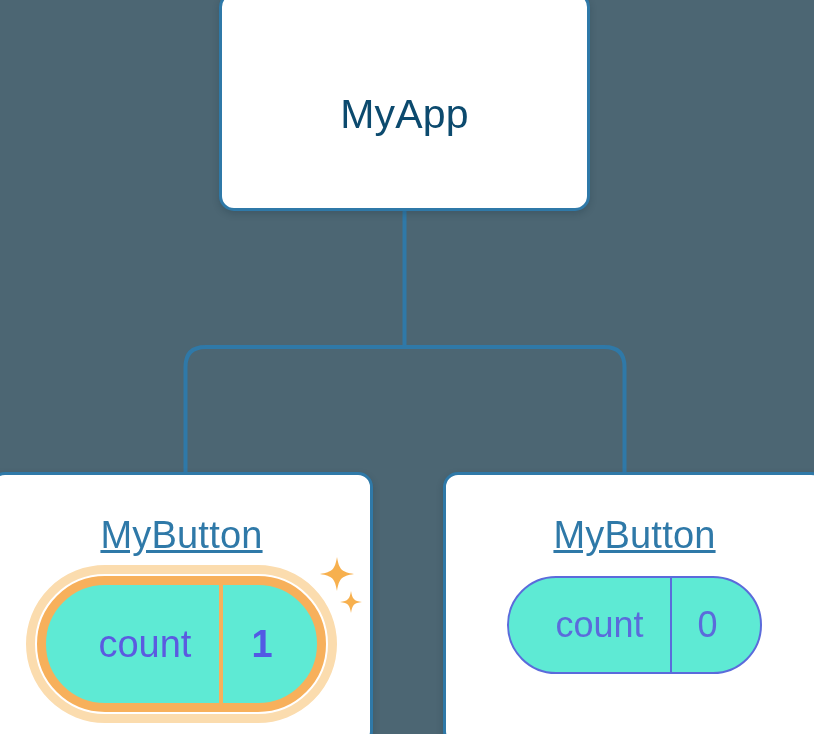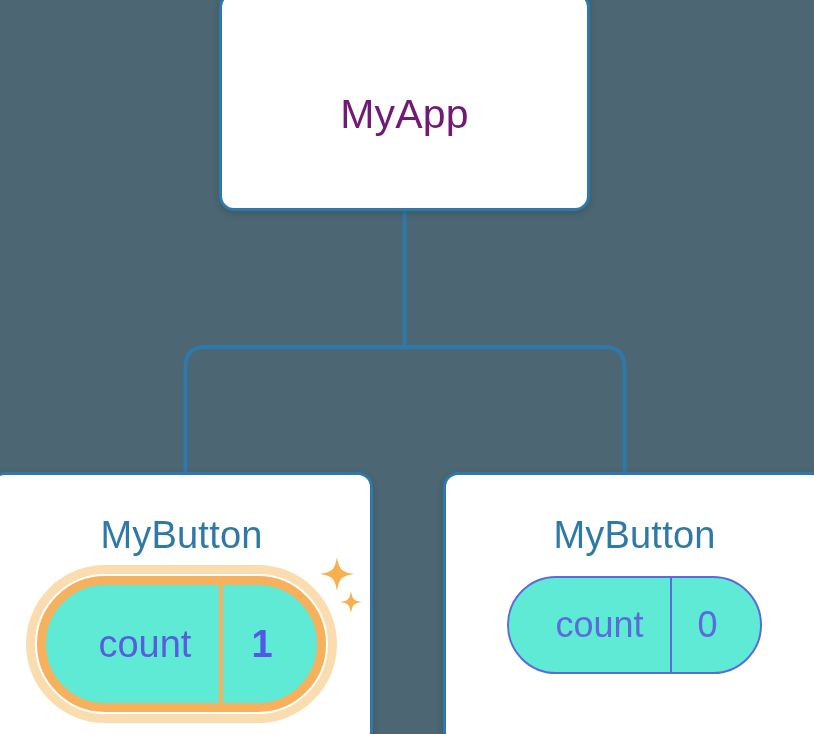--- a/index.html
+++ b/index.html
@@ -51,21 +51,21 @@
     left: 219px;
     top: -8px;
     width: 371px;
     height: 219px;
     display: flex;
     align-items: center;
     justify-content: center;
   }
   .root-title {
     font-size: 41px;
-    color: #701a75;
+    color: #0c4a6e;
     letter-spacing: 0.2px;
     line-height: 1;
     margin-top: 25px;
   }
 
   
   .child-node {
     display: flex;
     flex-direction: column;
     align-items: center;
@@ -81,20 +81,21 @@
     top: 472px;
     width: 383px;
     height: 274px;
   }
   .child-title {
     font-size: 38px;
     color: #2f79a8;
     line-height: 1;
     margin-top: 41px;
     letter-spacing: 0.2px;
+    text-decoration: underline;
   }
 
   
   .pill-wrap {
     position: relative;
     margin-top: 22px;
     display: flex;
     align-items: center;
     justify-content: center;
   }

